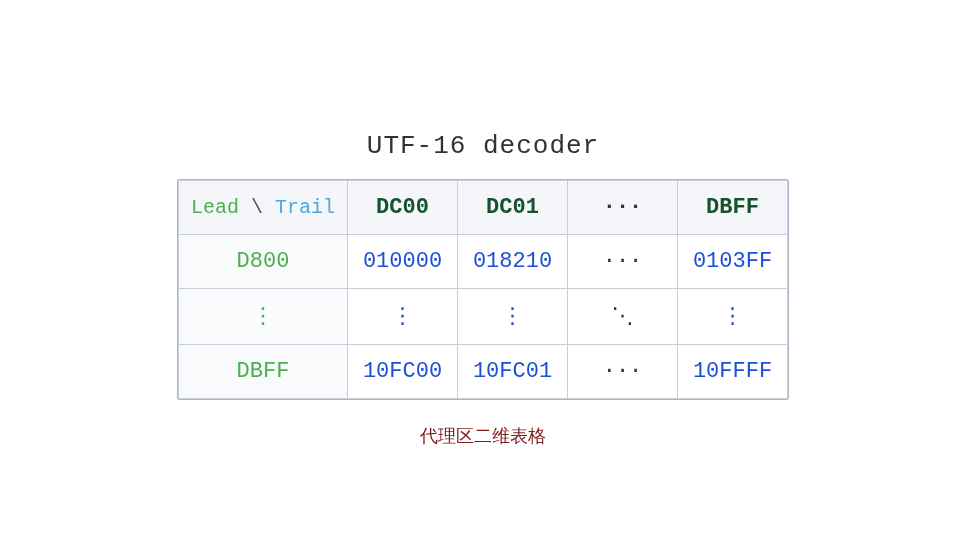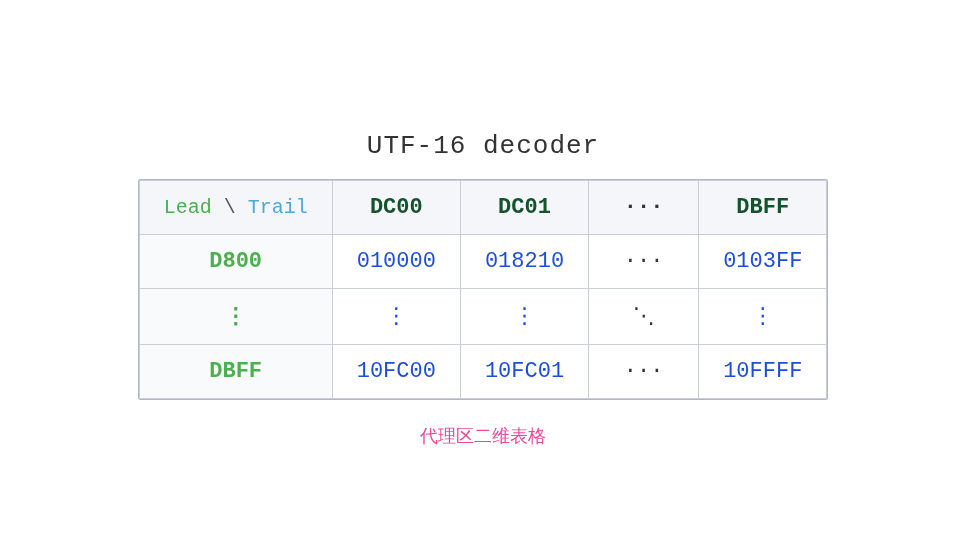--- a/index.html
+++ b/index.html
@@ -29,21 +29,21 @@
       border-radius: 2px;
     }
 
     table {
       border-collapse: collapse;
       font-size: 22px;
     }
 
     table td, table th {
       border: 1px solid #c8cdd8;
-      padding: 14px 24px;
+      padding: 14px 12px;
       text-align: center;
       min-width: 110px;
     }
 
     .header-row td {
       background: #f5f6fa;
     }
 
     .lead-trail-cell {
       color: #4caf50;
@@ -56,38 +56,38 @@
     }
 
     .col-header {
       color: #14532d;
       font-weight: bold;
       background: #f5f6fa;
     }
 
     .row-header {
       color: #4caf50;
-      font-weight: bold;
+      font-weight: normal;
       background: #f9fafb;
       margin-top: 15px;
     }
 
     .cell-value {
       color: #1d4ed8;
     }
 
     .ellipsis-col {
       color: #333;
       font-size: 22px;
     }
 
     .caption {
       margin-top: 24px;
       font-size: 18px;
-      color: #ec4899;
+      color: #7f1d1d;
       font-family: 'SimSun', '宋体', serif;
     }
   </style>
 </head>
 <body>
 
 <div class="page-title">UTF-16 decoder</div>
 
 <div class="table-wrapper">
   <table>

